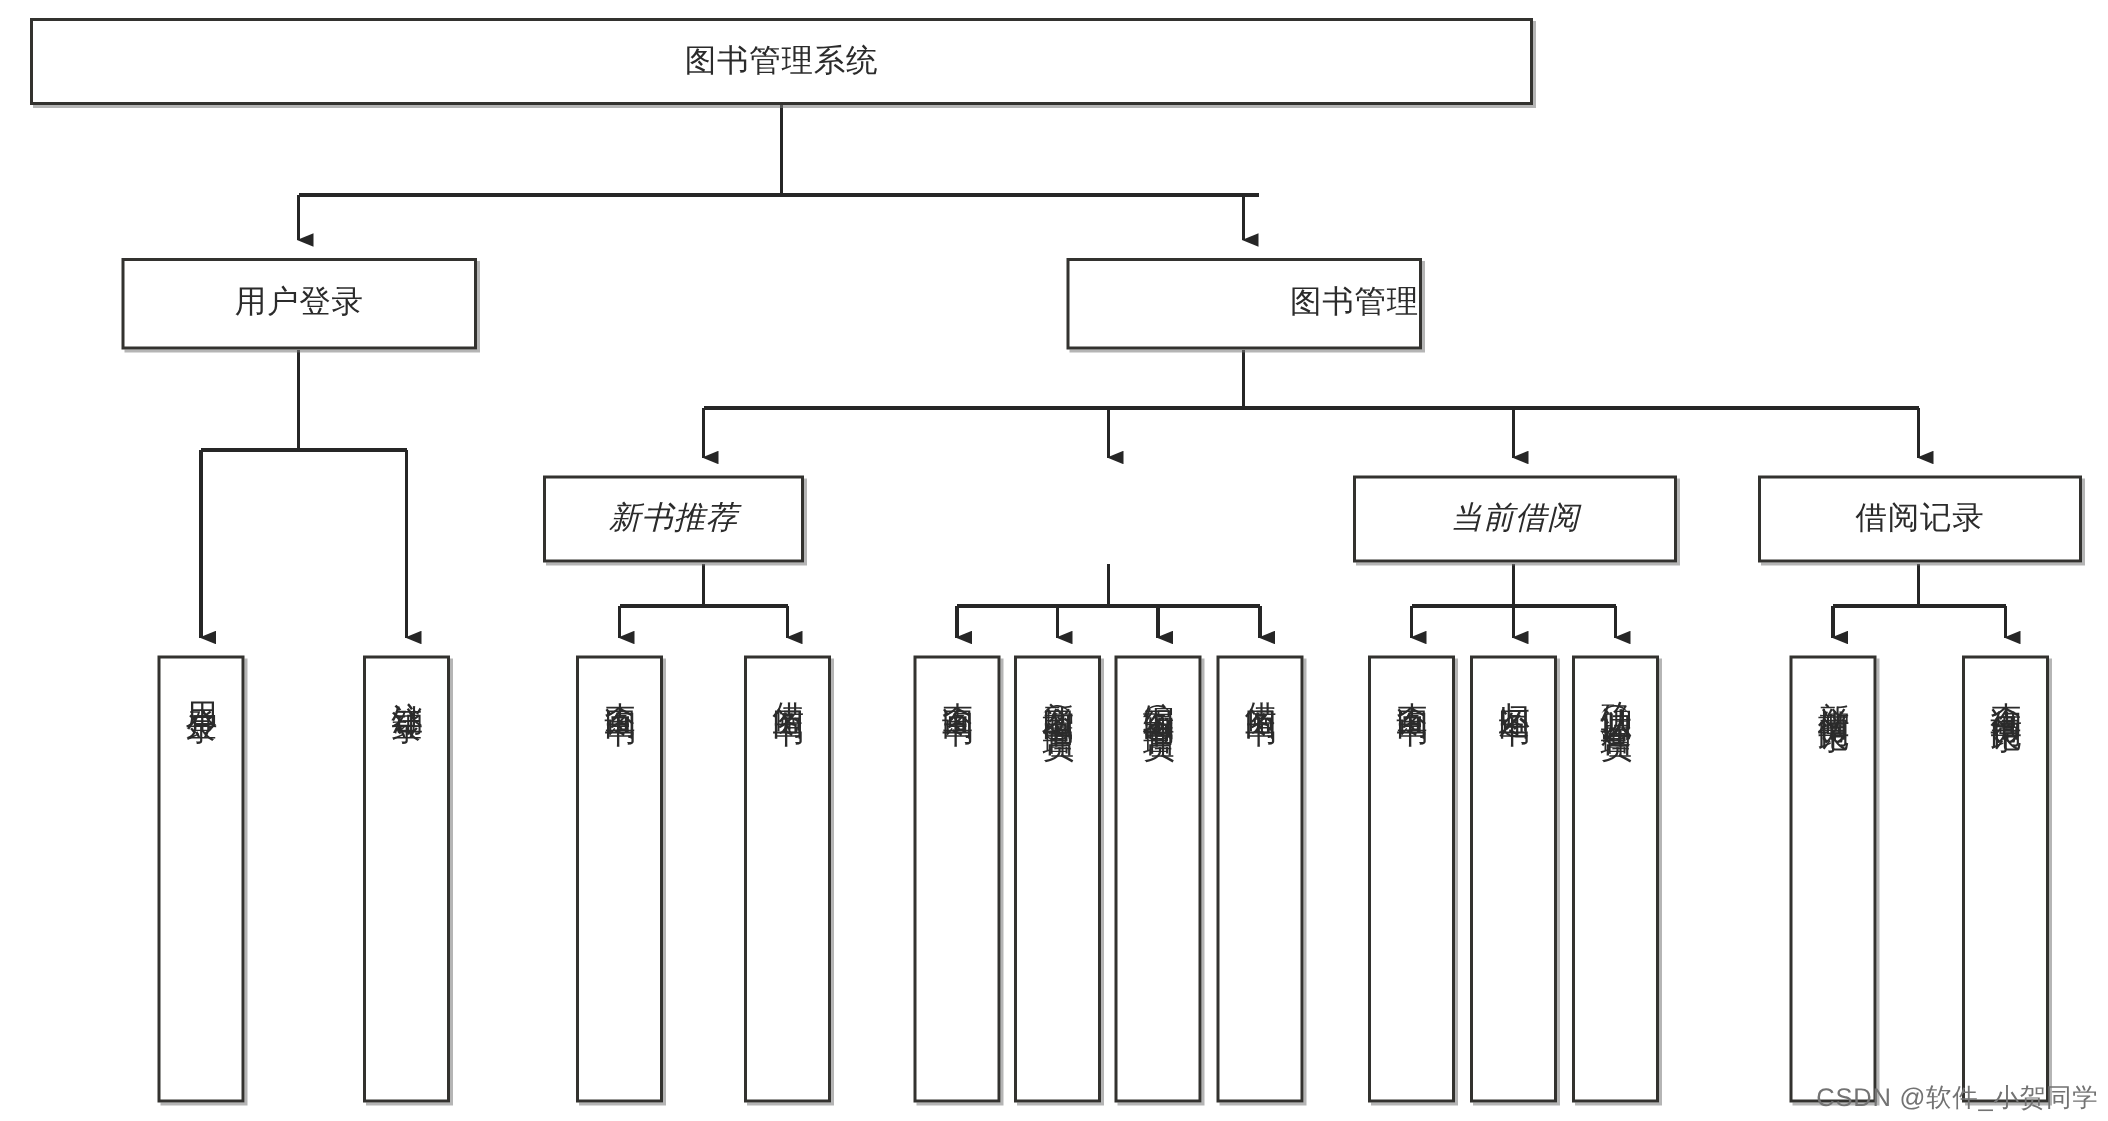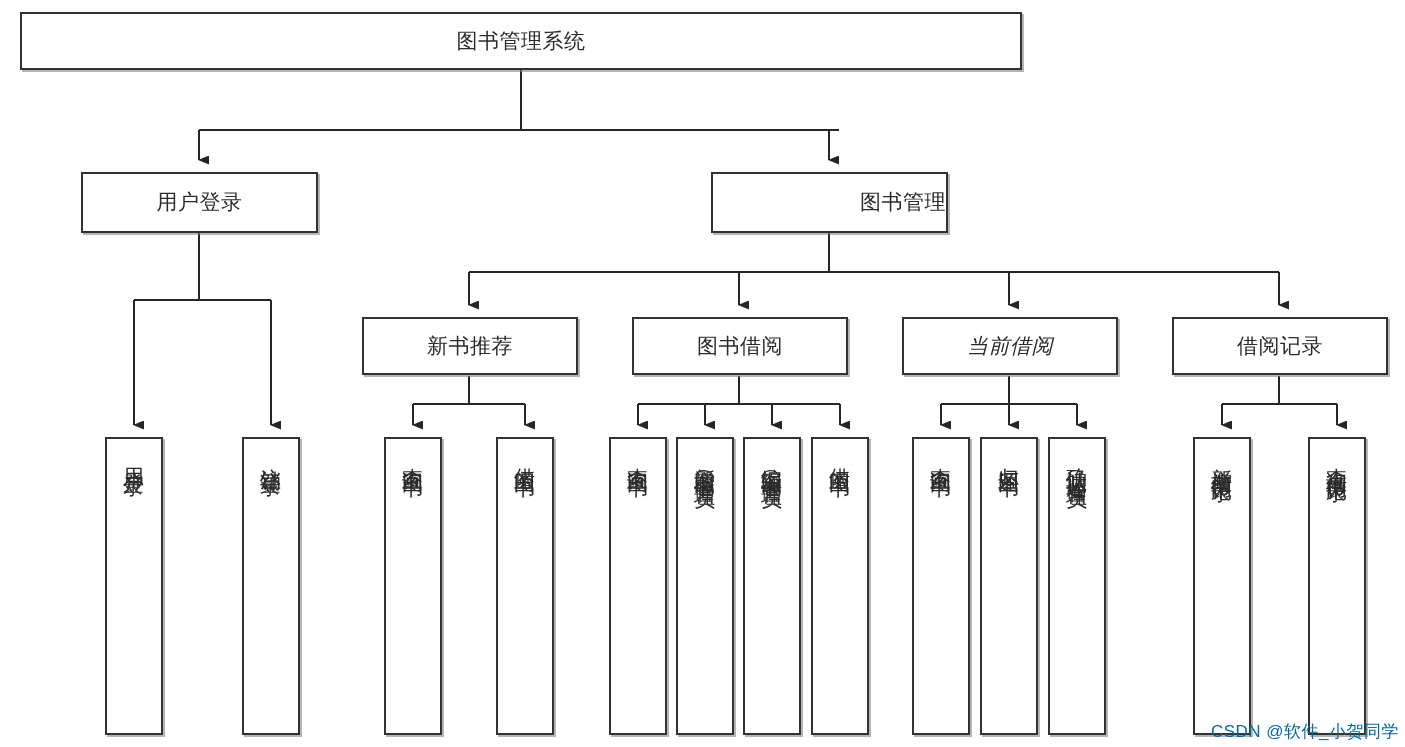--- a/index.html
+++ b/index.html
@@ -57,21 +57,21 @@
     white-space: normal;
     letter-spacing: 3px;
     line-height: 1;
     font-size: 21px;
   }
   .watermark {
     position: absolute;
     right: 6px;
     bottom: 4px;
     font-size: 17px;
-    color: #0369a1;
+    color: #737373;
     letter-spacing: 0.5px;
     white-space: nowrap;
     user-select: none;
   }
 </style>
 </head>
 <body>
 
 <div id="diagram-root">
 
@@ -131,25 +131,22 @@
     <span class="node-label">图书管理系统</span>
   </div>
 
   <div class="node-box" style="left:81px; top:172px; width:237px; height:61px;">
     <span class="node-label">用户登录</span>
   </div>
   <div class="node-box" style="left:711px; top:172px; width:237px; height:61px;justify-content:flex-end;">
     <span class="node-label">图书管理</span>
   </div>
 
-  <div class="node-box" style="left:362px; top:317px; width:216px; height:58px;">
+  <div class="node-box" style="left:362px; top:317px; width:174px; height:58px;font-style:italic;">
     <span class="node-label">新书推荐</span>
-  </div>
-  <div class="node-box" style="left:632px; top:317px; width:216px; height:58px;">
-    <span class="node-label">图书借阅</span>
   </div>
   <div class="node-box" style="left:902px; top:317px; width:216px; height:58px;font-style:italic;">
     <span class="node-label">当前借阅</span>
   </div>
   <div class="node-box" style="left:1172px; top:317px; width:216px; height:58px;">
     <span class="node-label">借阅记录</span>
   </div>
 
   <div class="node-box vertical" style="left:105px; top:437px; width:58px; height:298px;">
     <span class="node-label">用户登录</span>

